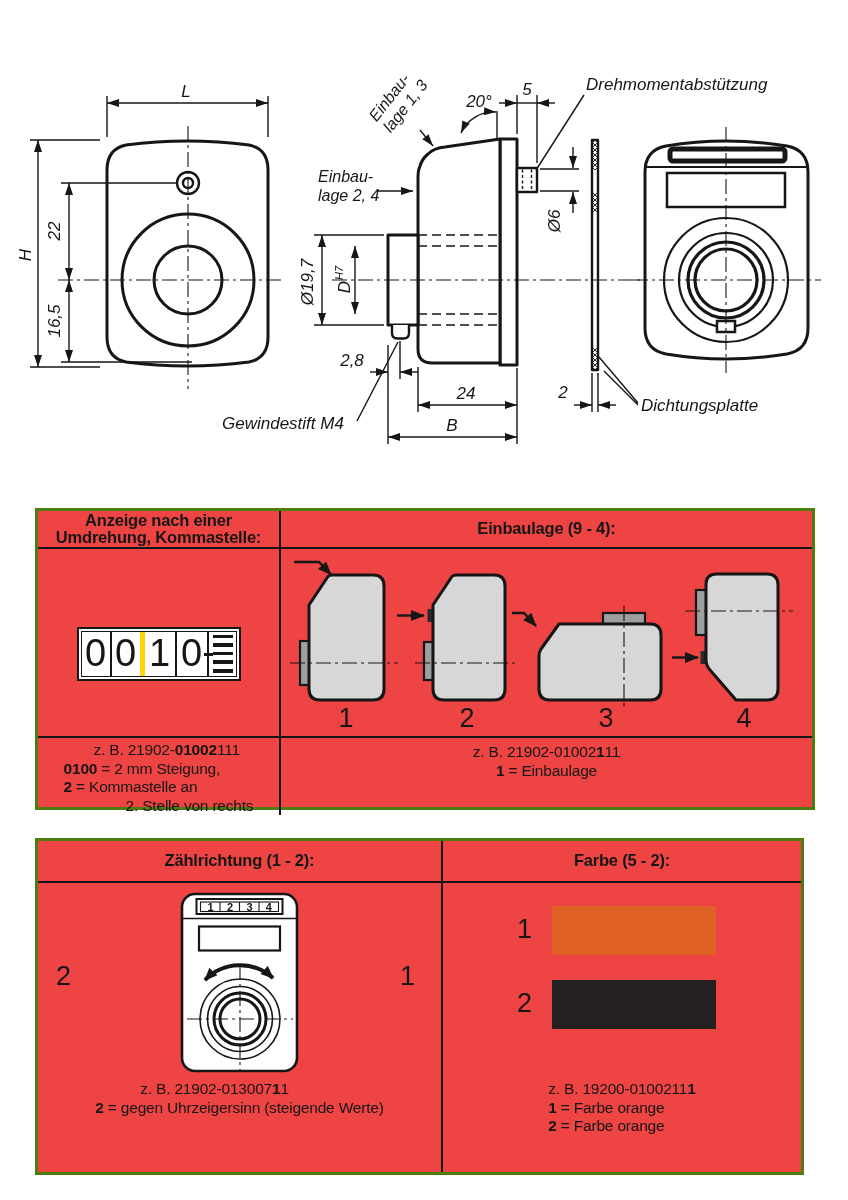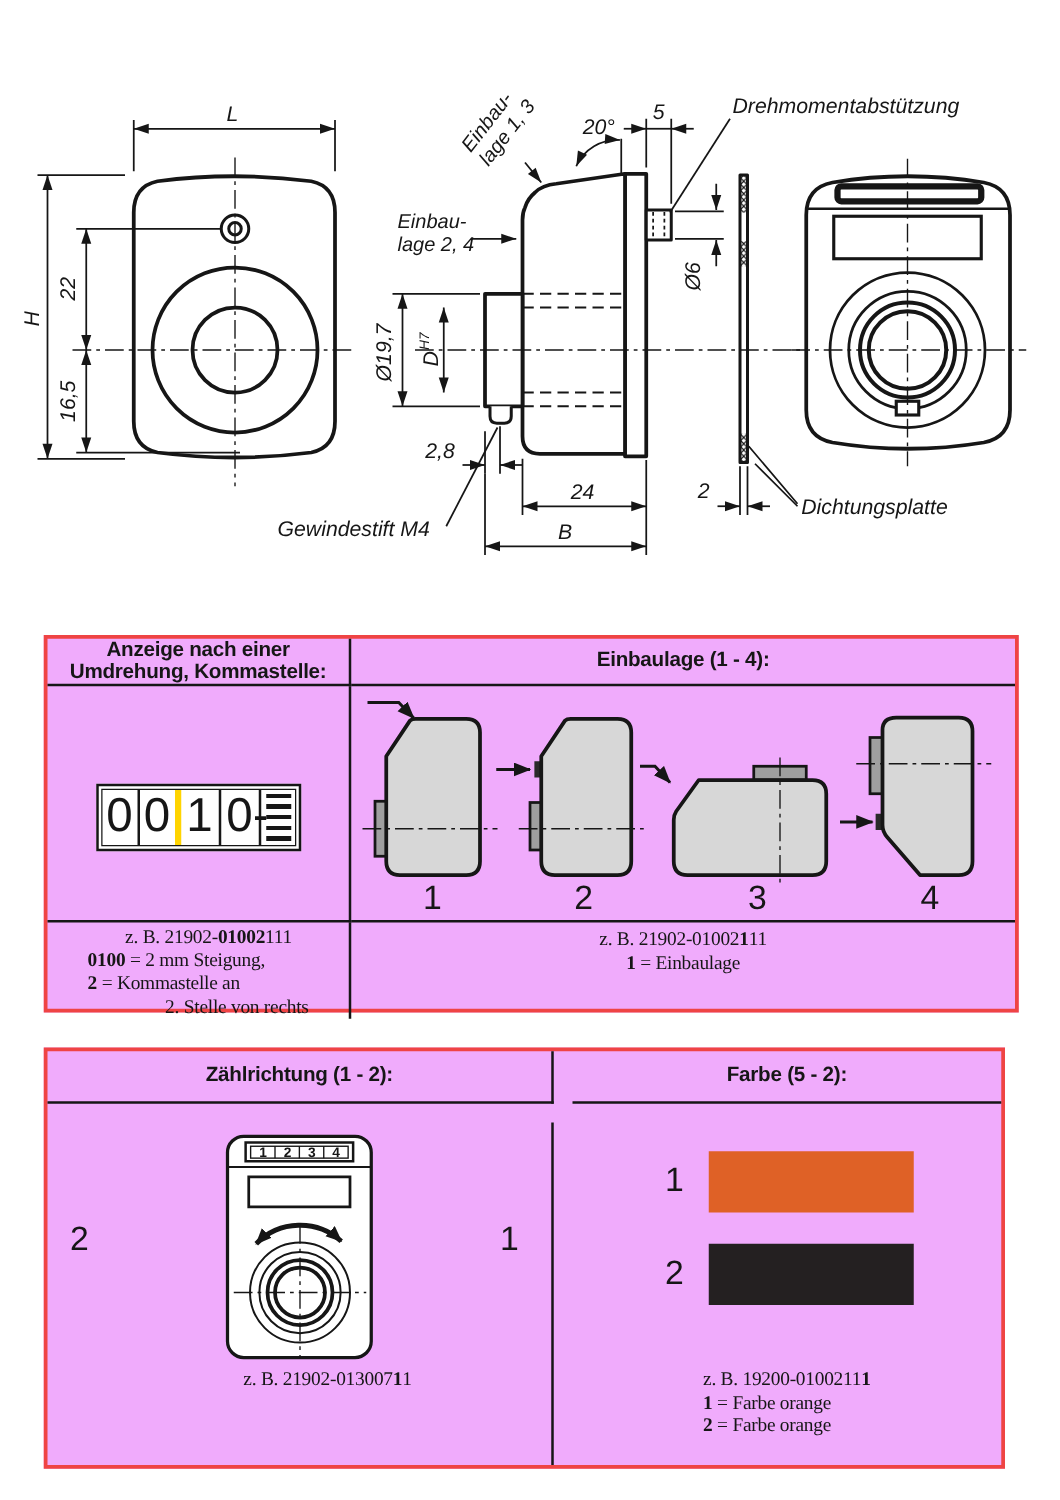--- a/index.html
+++ b/index.html
@@ -11,28 +11,28 @@
   .ol25{fill:#fff;stroke:#161616;stroke-width:2.4;stroke-linejoin:round;}
   .nf{fill:none;}
   .dim{stroke:#161616;stroke-width:1.4;fill:none;}
   .cl{stroke:#161616;stroke-width:1.1;fill:none;stroke-dasharray:15 4 3 4;}
   .hid{stroke:#161616;stroke-width:1.7;fill:none;stroke-dasharray:9 5;}
   text.it{font-style:italic;font-size:17px;}
   text.it2{font-style:italic;font-size:16px;}
   text.sup{font-style:italic;font-size:11px;}
 
   
-  .tbl{position:absolute;border:3px solid #ef4444;background:#f0abfc;box-sizing:border-box;}
+  .tbl{position:absolute;border:3px solid #4d7c0f;background:#ef4444;box-sizing:border-box;}
   #t1{left:35px;top:508px;width:780px;height:302px;display:grid;grid-template-columns:243px 1fr;grid-template-rows:38px 189px 1fr;}
-  #t2{left:35px;top:838px;width:769px;height:337px;display:grid;grid-template-columns:405px 1fr;grid-template-rows:42px 1fr;gap:15px;}
+  #t2{left:35px;top:838px;width:769px;height:337px;display:grid;grid-template-columns:405px 1fr;grid-template-rows:42px 1fr;}
   .cell{box-sizing:border-box;position:relative;}
   .bR{border-right:2.5px solid #161616;}
   .bB{border-bottom:2.5px solid #161616;}
   .hdr{font-weight:bold;font-size:16.5px;text-align:center;letter-spacing:-0.2px;display:flex;flex-direction:column;justify-content:center;line-height:17.5px;}
-  .ftxt{font-size:15.5px;line-height:18.6px;letter-spacing:-0.2px;font-family:Liberation Serif, serif;}
+  .ftxt{font-size:15.5px;line-height:18.6px;letter-spacing:-0.2px;}
   .blockcenter{width:max-content;margin:0 auto;}
 
   
   .counter{width:156px;margin:78px auto 0 auto;border:2.6px solid #161616;padding:2px;background:#fff;}
   .counter-inner{border:1.6px solid #161616;display:flex;align-items:stretch;height:44px;}
   .digit{width:28px;flex:0 0 auto;font-size:38px;line-height:43px;text-align:center;border-right:2px solid #161616;}
   .digit.noline{border-right:none;}
   .comma-bar{width:5px;flex:0 0 auto;}
   .d3{width:30px;}
   .stripes{position:relative;flex:1 1 auto;margin:3px 3px 3px 4px;background:repeating-linear-gradient(180deg,#161616 0 3.5px,transparent 3.5px 8.5px);}
@@ -179,21 +179,21 @@
   </g>
 </svg>
 
 
 <div class="tbl" id="t1">
   <div class="cell bR bB hdr">
     <div>Anzeige nach einer</div>
     <div>Umdrehung, Kommastelle:</div>
   </div>
   <div class="cell bB hdr">
-    <div>Einbaulage (1 - 4):</div>
+    <div>Einbaulage (9 - 4):</div>
   </div>
 
   <div class="cell bR bB">
     <div class="counter">
       <div class="counter-inner">
         <div class="digit">0</div>
         <div class="digit noline">0</div>
         <div class="comma-bar" style="background-color: rgb(255, 212, 0);"></div>
         <div class="digit d3">1</div>
         <div class="digit d3">0</div>
@@ -294,20 +294,21 @@
       <circle class="ind-l" cx="80" cy="127" r="26" stroke-width="3"></circle>
       <circle class="ind-l" cx="80" cy="127" r="20" stroke-width="3"></circle>
       <path class="cl" d="M80,73 V180 M27,127 H133"></path>
       <path class="ind-l" marker-start="url(#arwB)" marker-end="url(#arwB)" d="M45,88 A49,49 0 0 1 113,86" stroke-width="4"></path>
     </svg>
     <div style="position:absolute;left:18px;top:78px;font-size:27px;">2</div>
     <div style="position:absolute;right:26px;top:78px;font-size:27px;">1</div>
     <div class="ftxt" style="position:absolute;top:197px;left:0;width:100%;">
       <div class="blockcenter">
         <div style="padding-left:45px;"><span>z. B. 21902-013007</span><b>1</b><span>1</span></div>
+        <div><b>2</b><span> = gegen Uhrzeigersinn (steigende Werte)</span></div>
       </div>
     </div>
   </div>
 
   <div class="cell">
     <div class="swrow" style="top:23px;height:49px;">
       <span class="swlab">1</span>
       <div class="sw" style="background-color: rgb(223, 97, 38);"></div>
     </div>
     <div class="swrow" style="top:97px;height:49px;">

